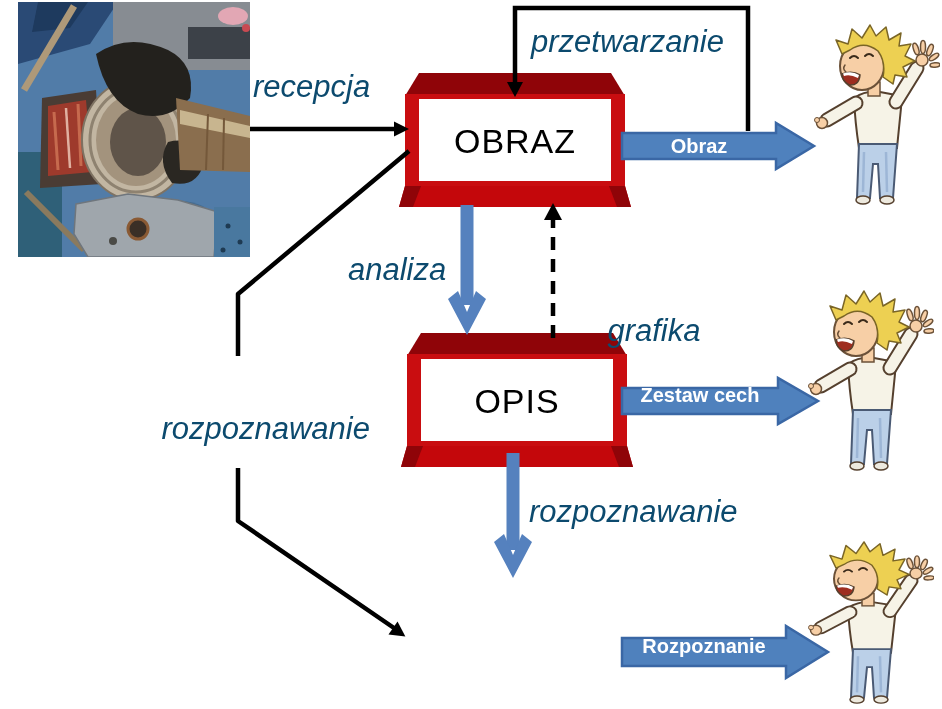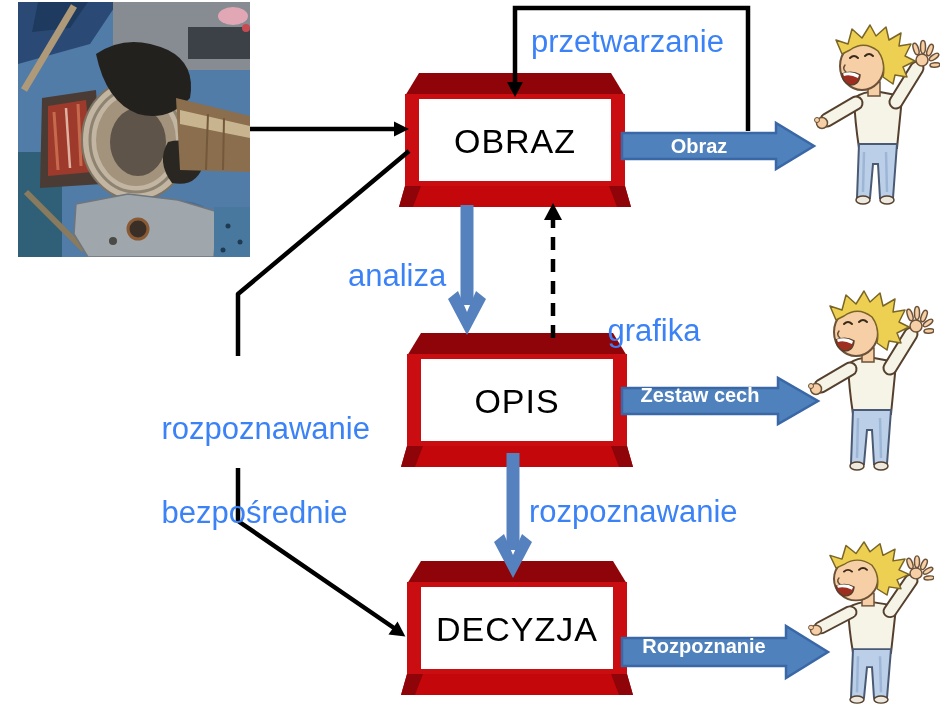--- a/index.html
+++ b/index.html
@@ -3,22 +3,23 @@
 <meta charset="utf-8">
 <style>
   html,body{margin:0;padding:0;background:#fff;}
   #stage{
     position:relative;width:942px;height:709px;background:#ffffff;overflow:hidden;
     font-family:"Liberation Sans",sans-serif;
   }
   .abs{position:absolute;}
   svg{display:block;}
   .edge-label{
-    position:absolute;color:#3b82f6;font-size:31px;line-height:44px;white-space:pre;
+    position:absolute;color:#0c4a6e;font-size:31px;line-height:44px;white-space:pre;
     letter-spacing:0px;
+    font-style:italic;
   }
   .box{position:absolute;width:232px;height:134px;}
   .box-label{
     position:absolute;left:14px;right:14px;top:24px;height:88px;
     display:flex;align-items:center;justify-content:center;
     font-size:34px;letter-spacing:1px;color:#000;
   }
   .ribbon-label{
     position:absolute;display:flex;align-items:center;justify-content:center;
     color:#fff;font-weight:bold;font-size:20px;
@@ -125,26 +126,20 @@
     <div class="box-label">OBRAZ</div>
   </div>
 
   <div class="box" style="left:401px;top:333px;">
     <svg width="232" height="134" viewBox="0 0 232 134">
         <use href="#redbox"></use>
       </svg>
     <div class="box-label">OPIS</div>
   </div>
 
-  <div class="box" style="left:401px;top:561px;">
-    <svg width="232" height="134" viewBox="0 0 232 134">
-        <use href="#redbox"></use>
-      </svg>
-    <div class="box-label">DECYZJA</div>
-  </div>
 
   <svg class="overlay" width="942" height="709" viewBox="0 0 942 709">
     <g fill="#5581BE">
       <rect x="460.5" y="205" width="13" height="100"></rect>
       <polygon points="448,299 458,291 467,312 476,291 486,299 467,335"></polygon>
     </g>
     <g fill="#5581BE">
       <rect x="506.5" y="453" width="13" height="97"></rect>
       <polygon points="494,542 504,534 513,555 522,534 532,542 513,578"></polygon>
     </g>
@@ -183,32 +178,32 @@
   <svg class="abs" style="left:812px;top:24px;" width="128" height="182">
       <use href="#person"></use>
     </svg>
   <svg class="abs" style="left:806px;top:290px;" width="128" height="182">
       <use href="#person"></use>
     </svg>
   <svg class="abs" style="left:806px;top:541px;" width="128" height="164" preserveAspectRatio="none" viewBox="0 0 128 182">
       <use href="#person"></use>
     </svg>
 
+  <div class="edge-label" style="left:253px;top:70px;line-height:34px;">recepcja</div>
 
   <div class="edge-label" style="left:531px;top:25px;line-height:34px;">przetwarzanie</div>
 
-  <div class="edge-label" style="left:348px;top:259px;line-height:34px;">analiza</div>
+  <div class="edge-label" style="left:348px;top:253px;line-height:34px;">analiza</div>
 
   <div class="edge-label" style="left:573px;top:263px;line-height:45px;">
     <span>grafika</span><br>
   </div>
 
   <div class="edge-label" style="left:127px;top:366px;line-height:42px;">
     <span>rozpoznawanie</span><br>
-    <span>bezpośrednie</span>
   </div>
 
   <div class="edge-label" style="left:529px;top:495px;line-height:34px;">rozpoznawanie</div>
 
   <div class="ribbon-label" style="left:622px;top:133px;width:154px;height:26px;">Obraz</div>
   <div class="ribbon-label" style="left:622px;top:388px;width:156px;height:15px;">Zestaw cech</div>
   <div class="ribbon-label" style="left:622px;top:638px;width:164px;height:16px;">Rozpoznanie</div>
 
 </div>
 

